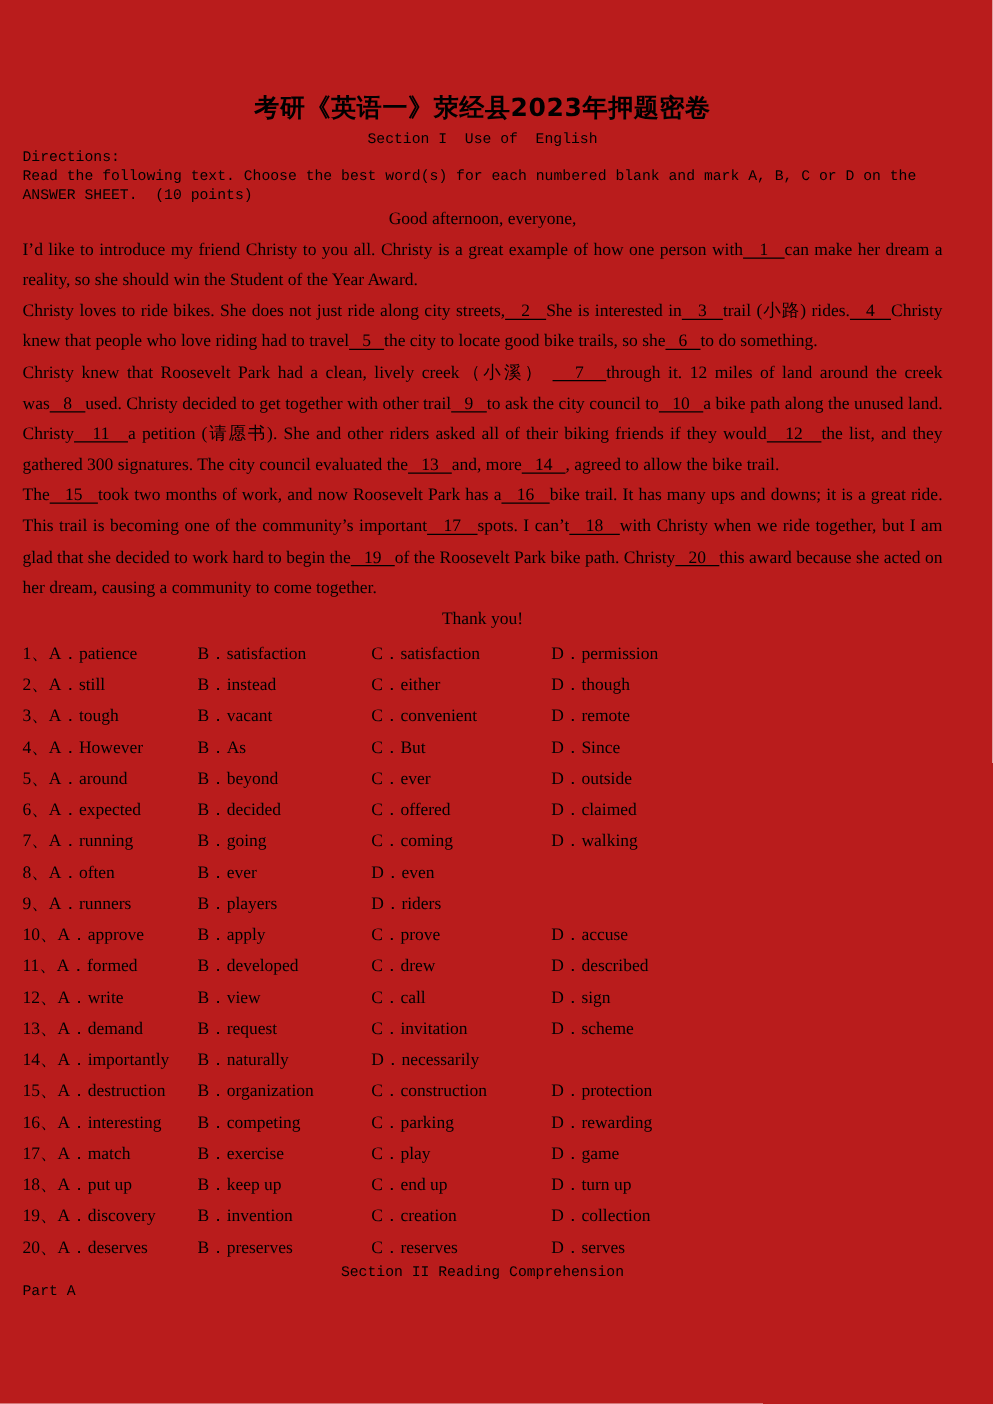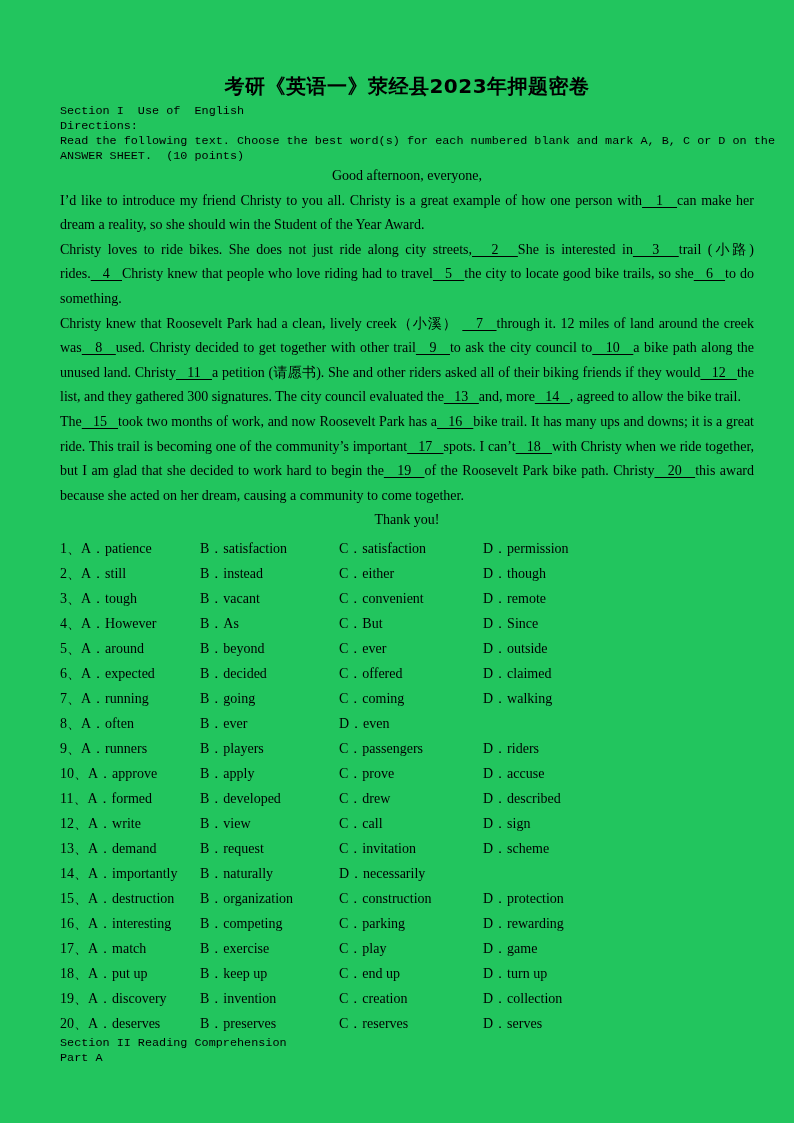--- a/index.html
+++ b/index.html
@@ -5,43 +5,43 @@
   html, body {
     margin: 0;
     padding: 0;
     background: #ffffff;
   }
   .page {
     position: relative;
     width: 794px;
     height: 1123px;
     margin: 0 auto;
-    background: #22c55e;
+    background: #b91c1c;
     color: #000000;
     overflow: hidden;
     box-sizing: border-box;
-    padding: 74px 40px 0 60px;
+    padding: 74px 40px 0 18px;
   }
   .title {
     margin: 0 0 6px 0;
     text-align: center;
     font-family: "DejaVu Sans", "Liberation Sans", sans-serif;
     font-weight: 700;
     font-size: 20px;
     line-height: 24px;
     letter-spacing: 0.5px;
   }
   .mono {
     font-family: "Liberation Mono", "DejaVu Sans Mono", monospace;
     font-size: 11.8px;
     line-height: 15px;
     white-space: pre;
   }
   .mono-bold { font-weight: 400; }
-  .center { }
+  .center { text-align: center; }
   .body-text {
     margin: 0;
     font-family: "Liberation Serif", "DejaVu Serif", serif;
     font-size: 14px;
     line-height: 24.6px;
     text-align: justify;
   }
   .single-line { text-align: center; }
   .blank {
     text-decoration: underline;
@@ -129,21 +129,20 @@
         <div class="q-cell">D．walking</div>
       </div>
       <div class="q-row">
         <div class="q-cell">8、A．often</div>
         <div class="q-cell">B．ever</div>
         <div class="q-cell">D．even</div>
       </div>
       <div class="q-row">
         <div class="q-cell">9、A．runners</div>
         <div class="q-cell">B．players</div>
-        <div class="q-cell">C．passengers</div>
         <div class="q-cell">D．riders</div>
       </div>
       <div class="q-row">
         <div class="q-cell">10、A．approve</div>
         <div class="q-cell">B．apply</div>
         <div class="q-cell">C．prove</div>
         <div class="q-cell">D．accuse</div>
       </div>
       <div class="q-row">
         <div class="q-cell">11、A．formed</div>

